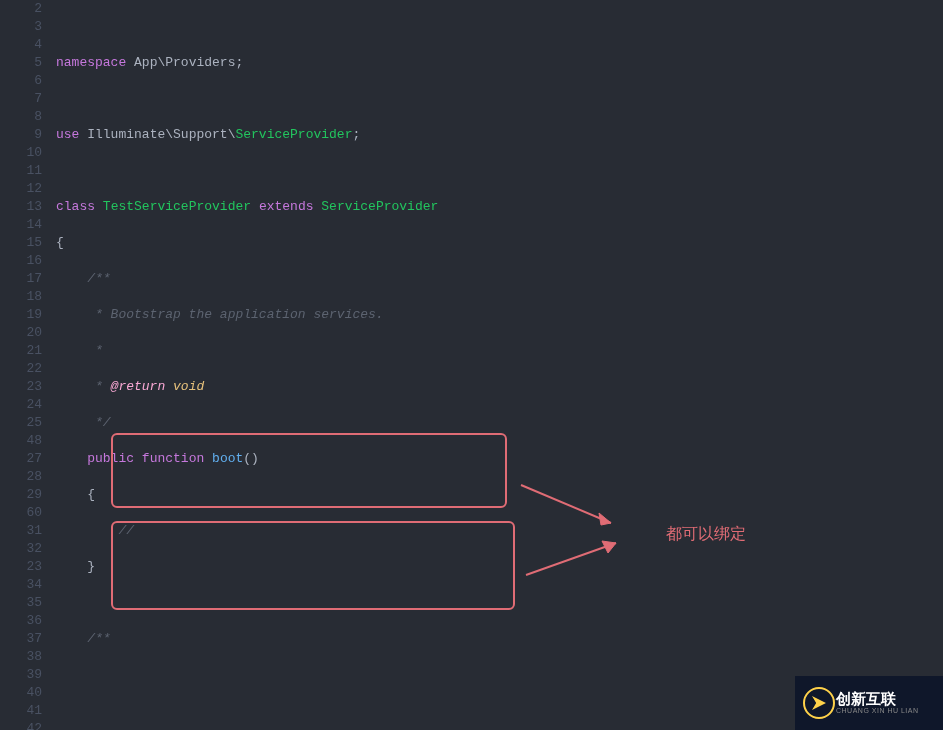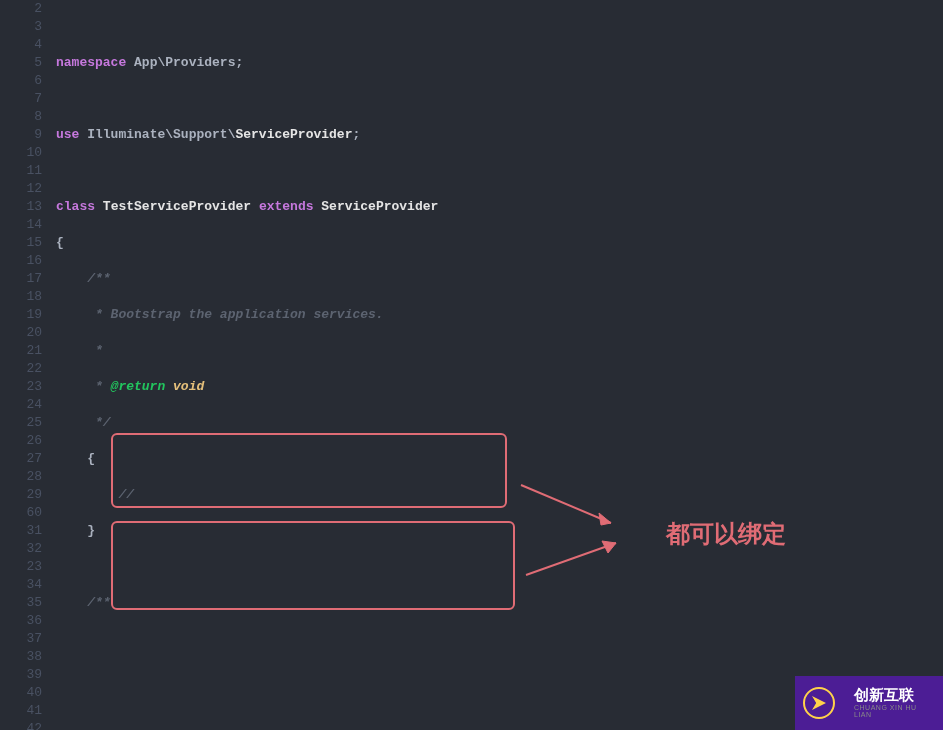--- a/index.html
+++ b/index.html
@@ -24,73 +24,72 @@
     padding-right: 14px;
     color: #495162;
     user-select: none;
     flex-shrink: 0;
   }
   .code {
     flex: 1;
     color: #abb2bf;
     white-space: pre;
     position: relative;
-    font-weight: bold;
   }
   .line { height: 18px; }
   .gline { height: 18px; }
 
   
   .kw  { color: #c678dd; } 
   .fn  { color: #61afef; } 
-  .type{ color: #e5e5e5; }
+  .type{ color: #22c55e; }
   .cmt { color: #5c6370; font-style: italic; }
   .doc { color: #5c6370; font-style: italic; }
-  .tag { color: #22c55e; font-style: italic;} 
+  .tag { color: #f9a8d4; font-style: italic;} 
   .tagtype { color: #e5c07b; font-style: italic; margin-top: 48px;}
   .pun { color: #abb2bf; }
   .ns  { color: #abb2bf; }
 
   .highlight-box {
     position: absolute;
     border: 2px solid #e06c75;
     border-radius: 6px;
     pointer-events: none;
   }
   #box1 { left: 55px; top: 433px; width: 396px; height: 75px; }
   #box2 { left: 55px; top: 521px; width: 404px; height: 89px; }
 
   .annotation {
     position: absolute;
     left: 610px;
     top: 525px;
     color: #e06c75;
-    font-size: 24px;
+    font-size: 16px;
     font-family: "PingFang SC", "Microsoft YaHei", sans-serif;
     font-style: normal;
   }
 
   .arrow {
     position: absolute;
     stroke: #e06c75;
     fill: #e06c75;
     pointer-events: none;
   }
 
   .watermark {
     position: absolute;
     right: 0;
     bottom: 0;
     width: 148px;
     height: 54px;
-    background: #4c1d95;
+    background: #0f172a;
     display: flex;
     align-items: center;
     padding: 4px 8px;
-    gap: 19px;
+    gap: 1px;
   }
   .watermark .logo {
     width: 32px; height: 32px;
     border: 2px solid #ffd24a;
     border-radius: 50%;
     position: relative;
     flex-shrink: 0;
     display:flex; align-items:center; justify-content:center;
   }
   .watermark .logo::before{
@@ -125,21 +124,21 @@
       <div class="gline">16</div>
       <div class="gline">17</div>
       <div class="gline">18</div>
       <div class="gline">19</div>
       <div class="gline">20</div>
       <div class="gline">21</div>
       <div class="gline">22</div>
       <div class="gline">23</div>
       <div class="gline">24</div>
       <div class="gline">25</div>
-      <div class="gline">26</div>
+      <div class="gline">48</div>
       <div class="gline">27</div>
       <div class="gline">28</div>
       <div class="gline">29</div>
       <div class="gline">60</div>
       <div class="gline">31</div>
       <div class="gline">32</div>
       <div class="gline">23</div>
       <div class="gline">34</div>
       <div class="gline">35</div>
       <div class="gline">36</div>
@@ -156,20 +155,21 @@
 <div class="line"></div>
 <div class="line"><span class="kw">use</span> <span class="ns">Illuminate\Support\</span><span class="type">ServiceProvider</span><span class="pun">;</span></div>
 <div class="line"></div>
 <div class="line"><span class="kw">class</span> <span class="type">TestServiceProvider</span> <span class="kw">extends</span> <span class="type">ServiceProvider</span></div>
 <div class="line"><span class="pun">{</span></div>
 <div class="line"><span class="doc">    /**</span></div>
 <div class="line"><span class="doc">     * Bootstrap the application services.</span></div>
 <div class="line"><span class="doc">     *</span></div>
 <div class="line"><span class="doc">     * </span><span class="tag">@return</span> <span class="tagtype">void</span></div>
 <div class="line"><span class="doc">     */</span></div>
+<div class="line">    <span class="kw">public</span> <span class="kw">function</span> <span class="fn">boot</span><span class="pun">()</span></div>
 <div class="line"><span class="pun">    {</span></div>
 <div class="line"><span class="cmt">        //</span></div>
 <div class="line"><span class="pun">    }</span></div>
 <div class="line"></div>
 <div class="line"><span class="doc">    /**</span></div>
 
 
 
 
 

